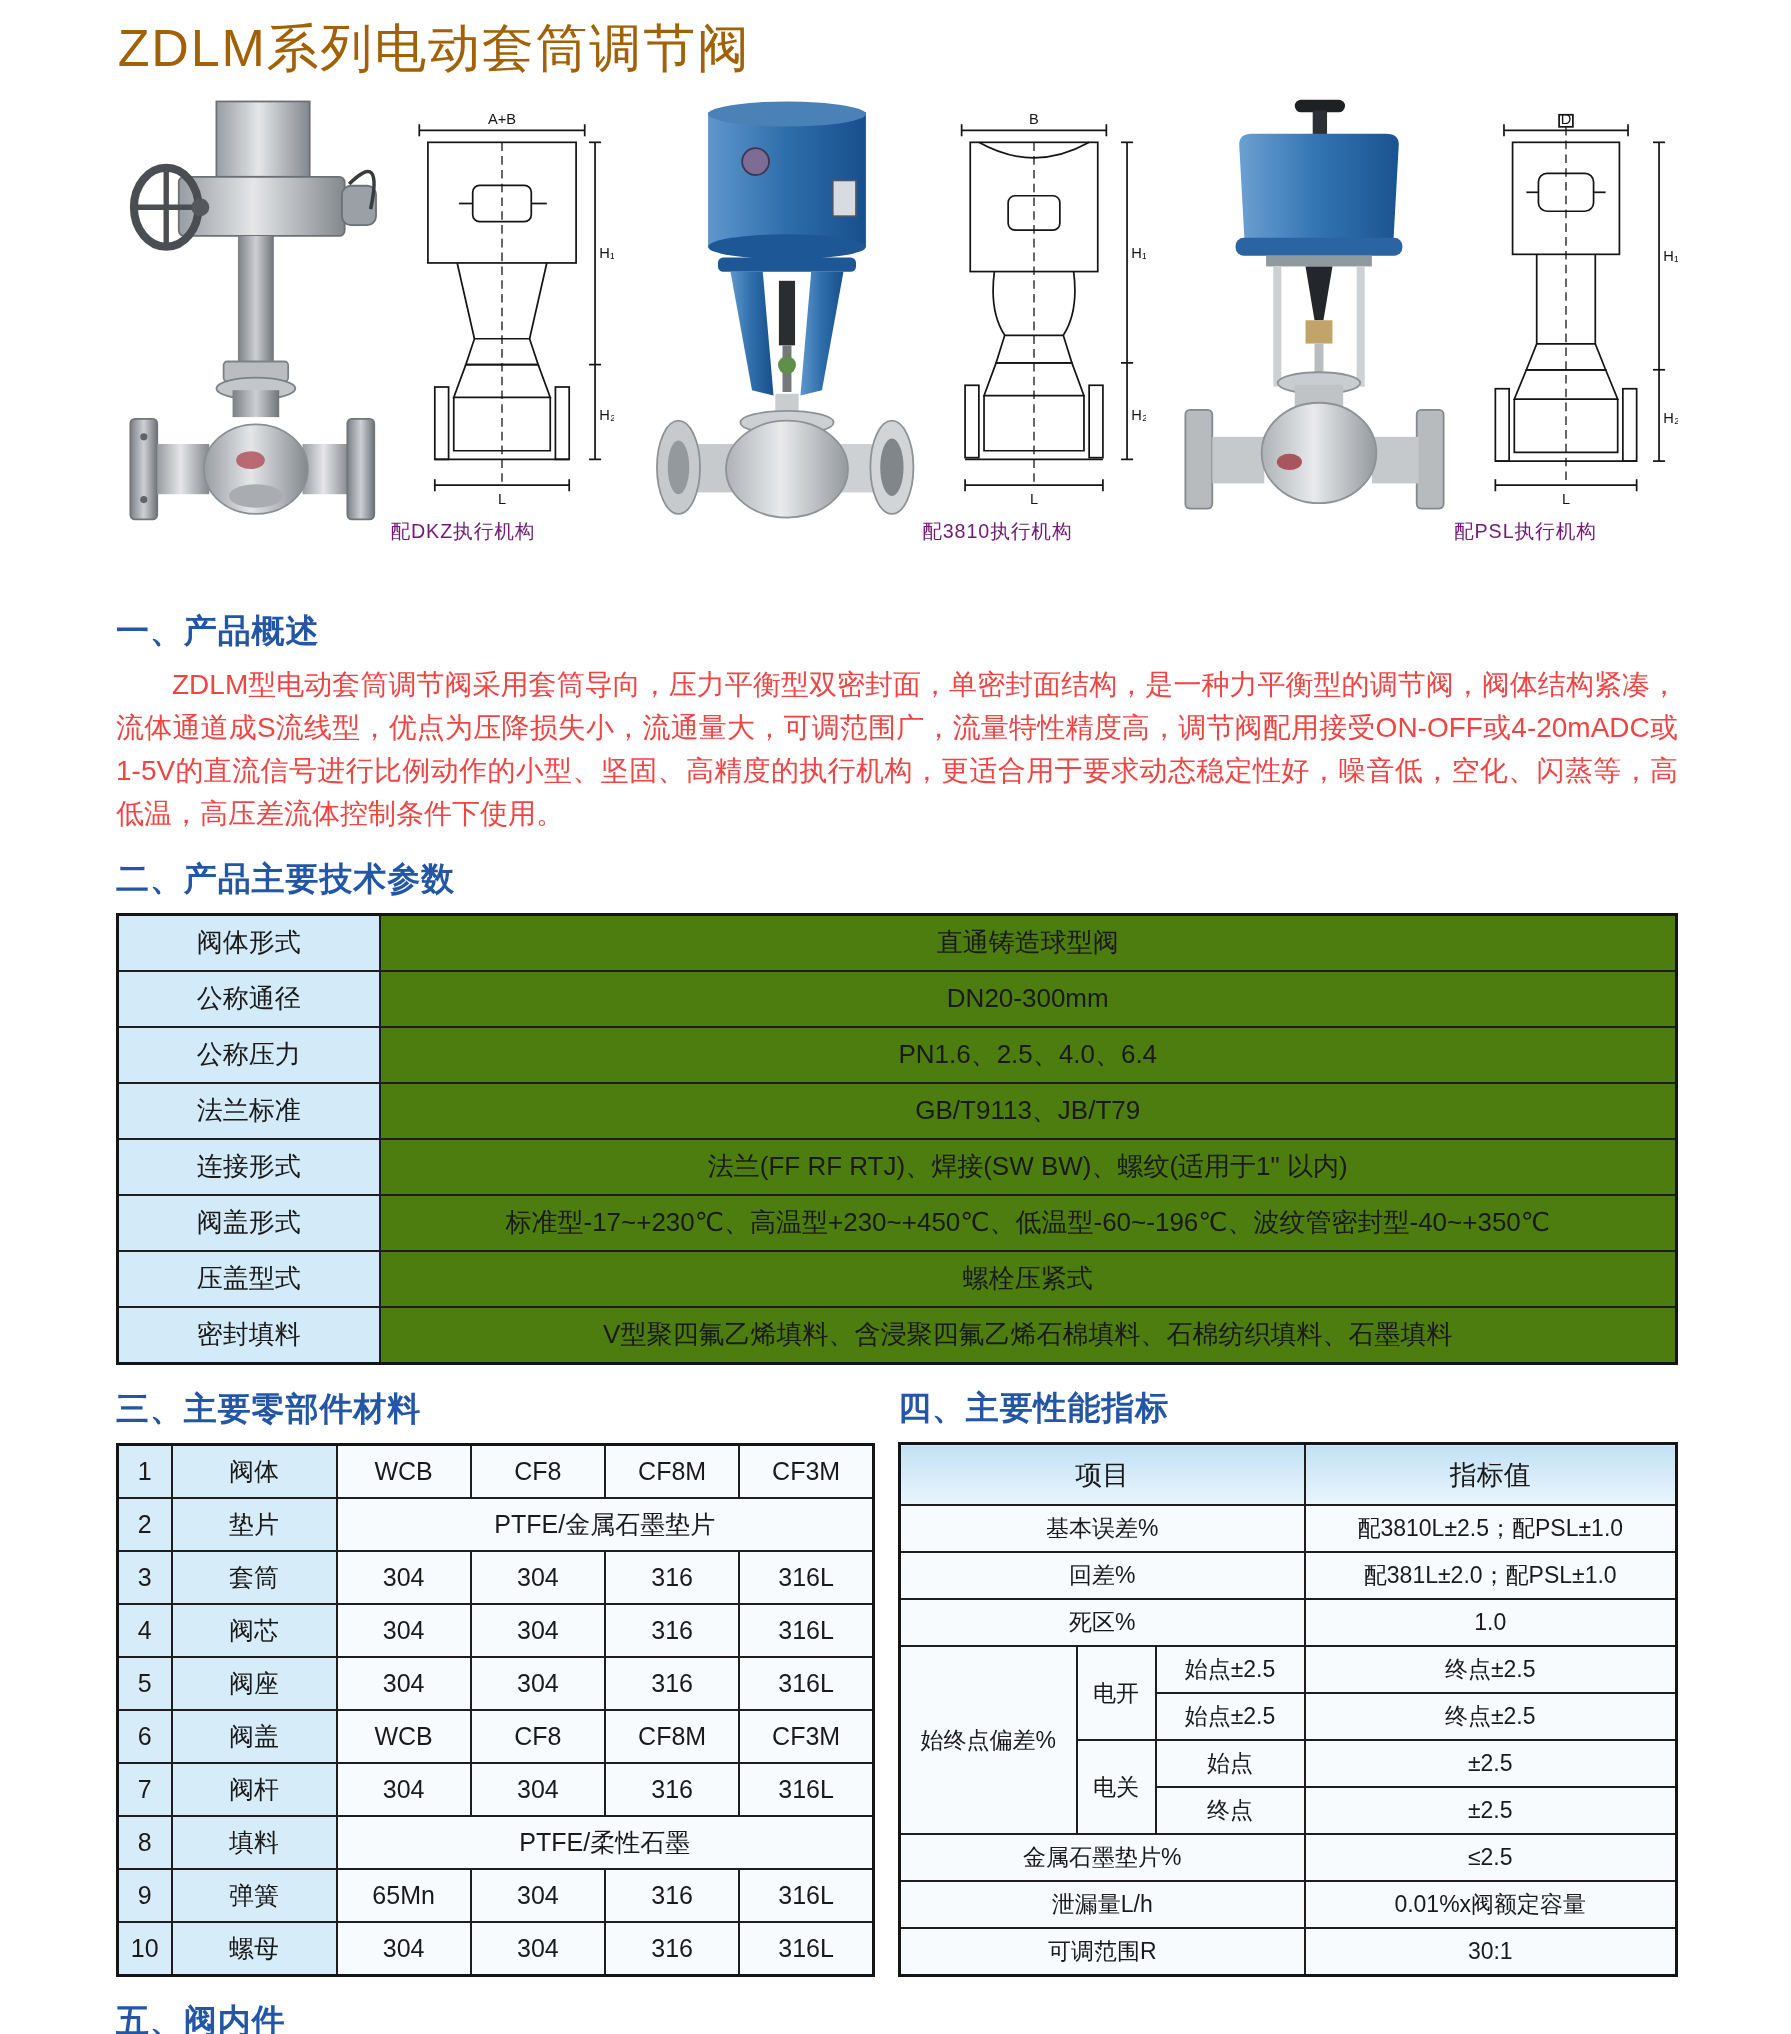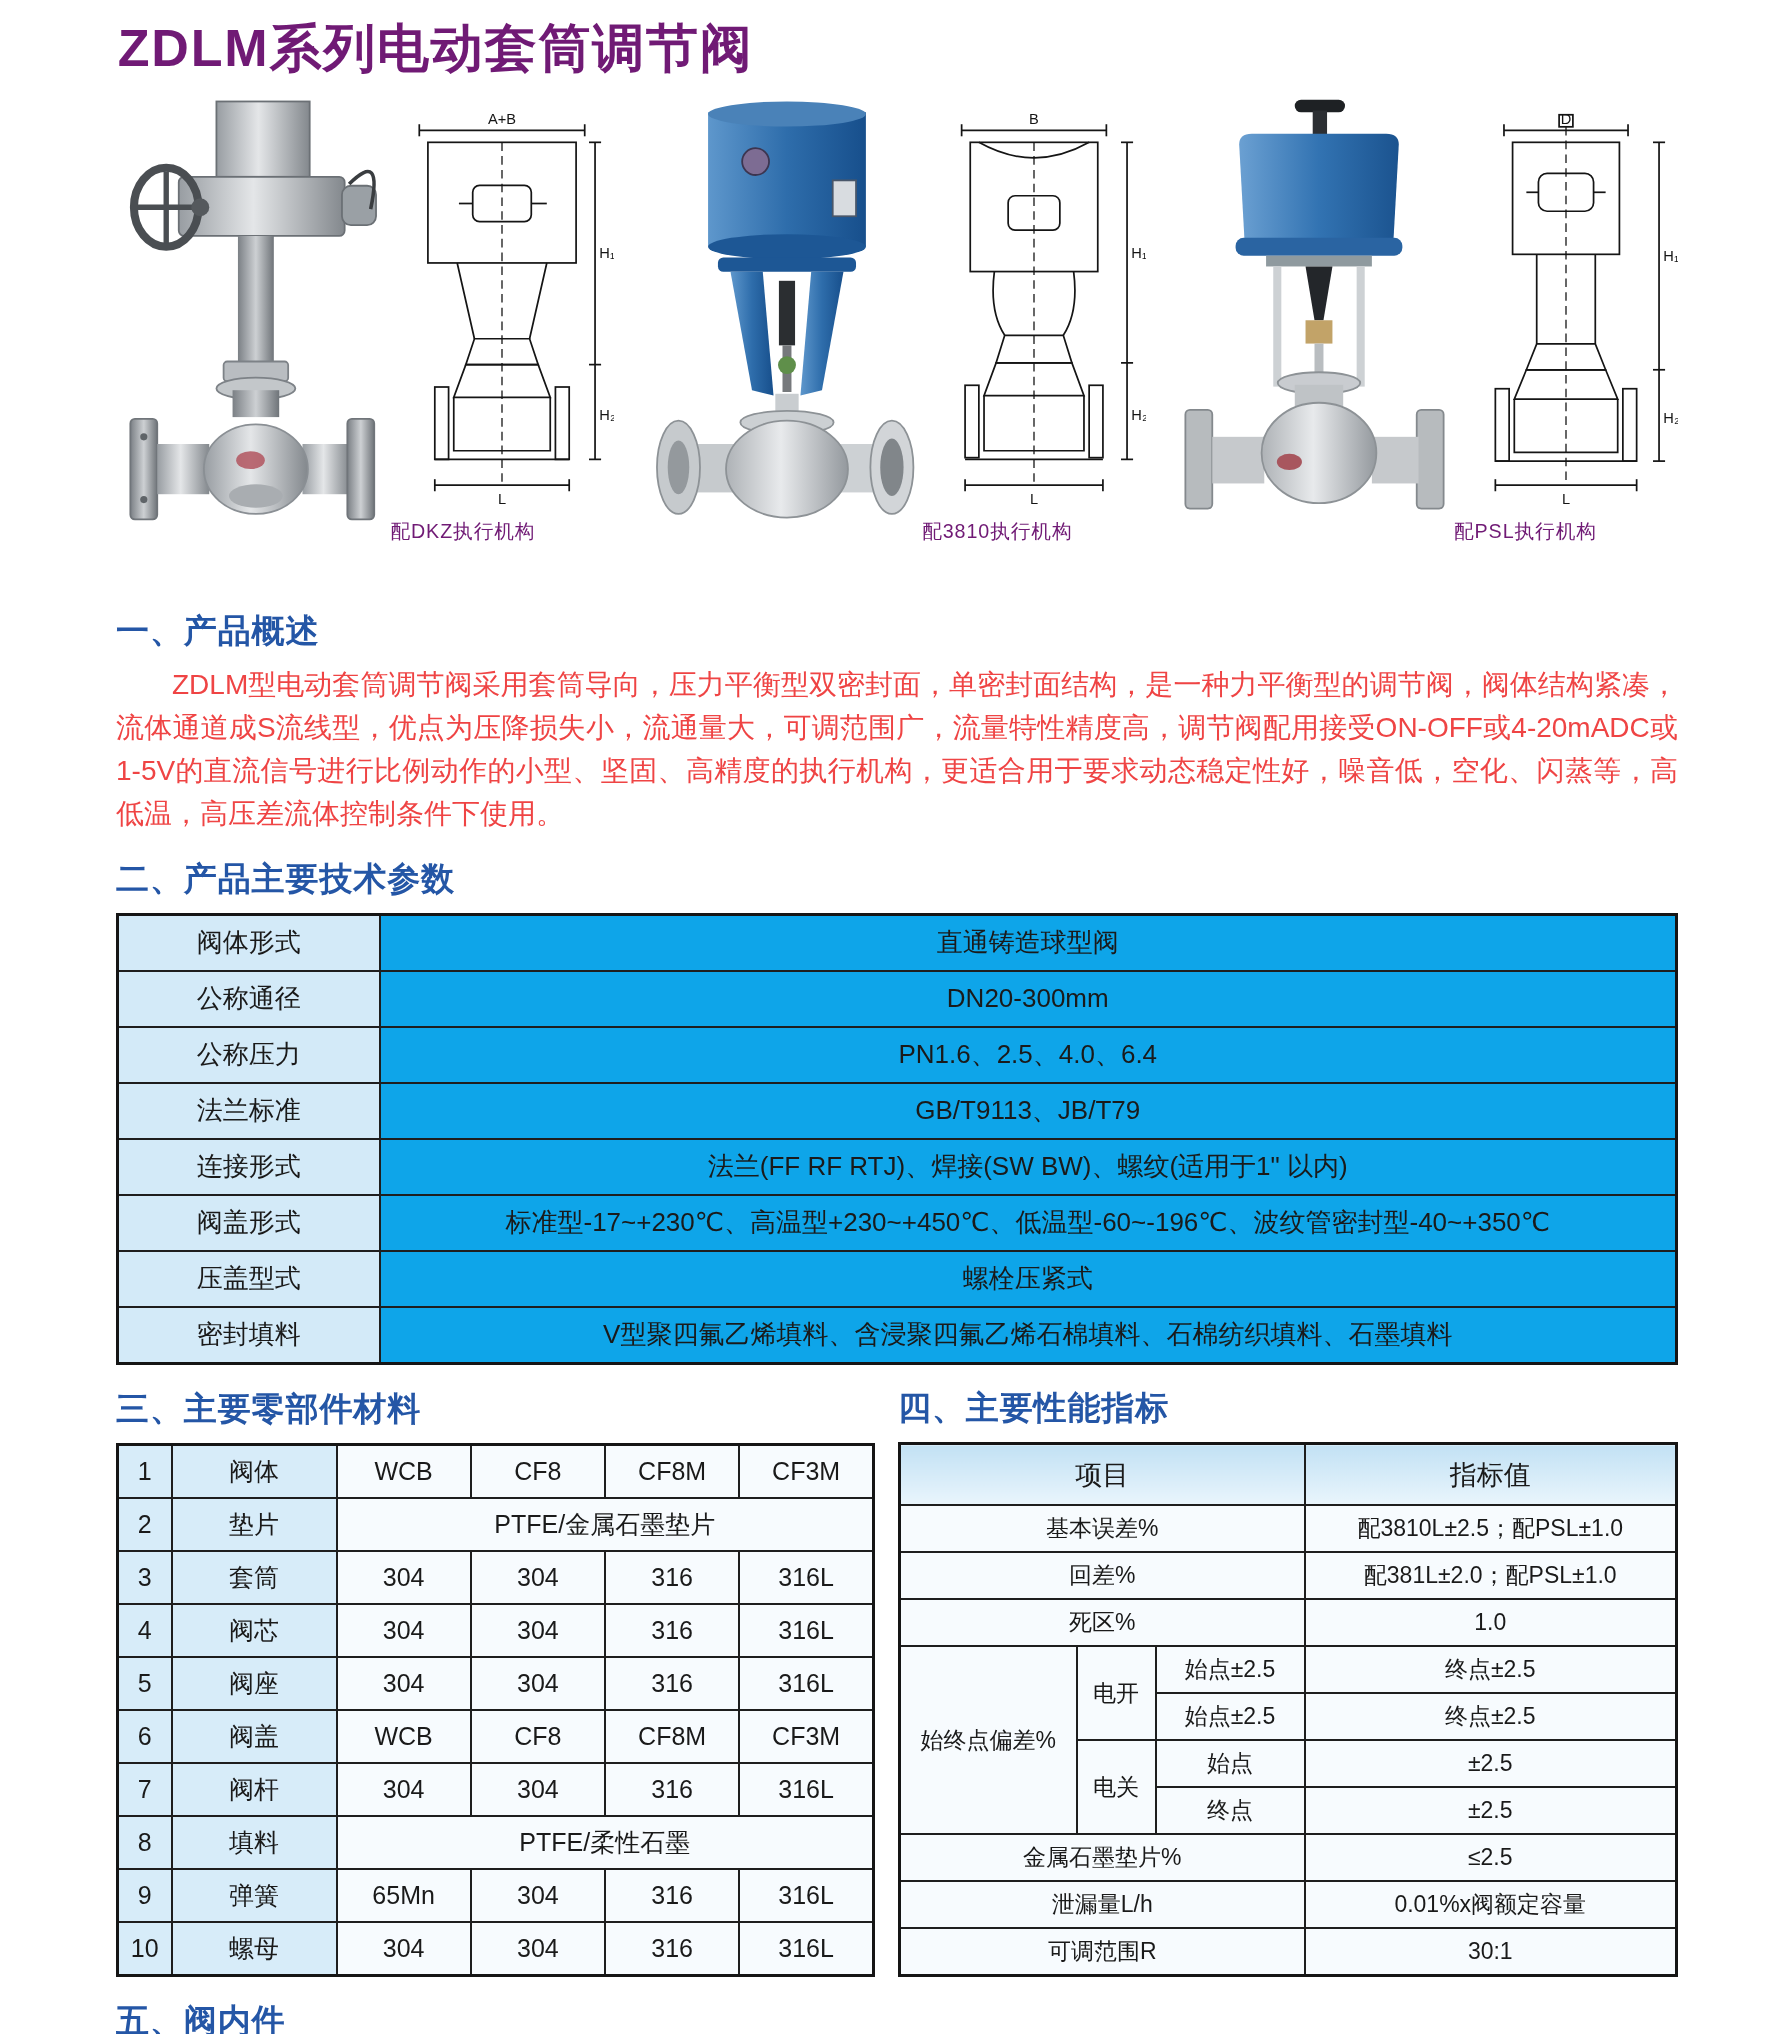--- a/index.html
+++ b/index.html
@@ -2,42 +2,42 @@
 <html style="font-size:14.3px"><head>
 <meta charset="utf-8">
 <style>
   html,body{margin:0;padding:0;}
   body{
     width:1791px;height:2035px;overflow:hidden;background:#ffffff;
     font-family:"Liberation Sans","DejaVu Sans",sans-serif;color:#1a1a1a;
   }
   .page{width:1791px;height:2035px;box-sizing:border-box;padding:10.7px 113px 0 116px;}
   .title{
-    font-size:52px;font-weight:bold;color:#701a75;letter-spacing:1.8px;
+    font-size:52px;font-weight:normal;color:#a16207;letter-spacing:1.8px;
     margin:3.6px 0 9px 1.8px;
   }
   
   .figures{display:flex;justify-content:space-between;align-items:flex-start;height:494px;}
   .fig-group{display:flex;align-items:flex-start;}
   svg.photo{width:269px;height:433px;display:block;}
   .drawing-wrap{display:flex;flex-direction:column;margin-top:19.7px;margin-left:5.4px;}
   svg.drawing{width:224px;height:405px;display:block;}
   .caption{font-size:19.7px;color:#701a75;margin-top:0px;letter-spacing:0.9px;}
   
   .h2{font-size:33px;font-weight:bold;color:#2456a6;margin:21.5px 0 10.7px 0;letter-spacing:0.9px;font-family:Liberation Mono, monospace;}
   .overview-text{font-size:28px;line-height:1.53;text-align:justify;text-indent:2em;margin:0;color:#ef4444;}
   
   table{border-collapse:collapse;width:100%;table-layout:fixed;}
   td,th{border:2.2px solid #1e1e1e;text-align:center;vertical-align:middle;
         padding:0 9px;overflow:hidden;}
   table{border:3.6px solid #151515;}
   
   .t1 td{height:54px;font-size:26px;}
   .t1 .lab{background:#d3eaf8;}
-  .t1 .val{background:#0ea5e9;}
+  .t1 .val{background:#4d7c0f;}
   .t1 col.c-lab{width:262px;}
   
   .cols{display:flex;align-items:center;gap:23px;margin-top:0;}
   .col-left{width:759px;flex:0 0 759px;}
   .col-right{flex:1;}
   .tm td{height:51px;font-size:25px;background:#f7fbfe;}
   .tm td.no,.tm td.part{background:#d7ecf9;}
   .tm col.c-no{width:54px;}
   .tm col.c-part{width:165px;}
   

